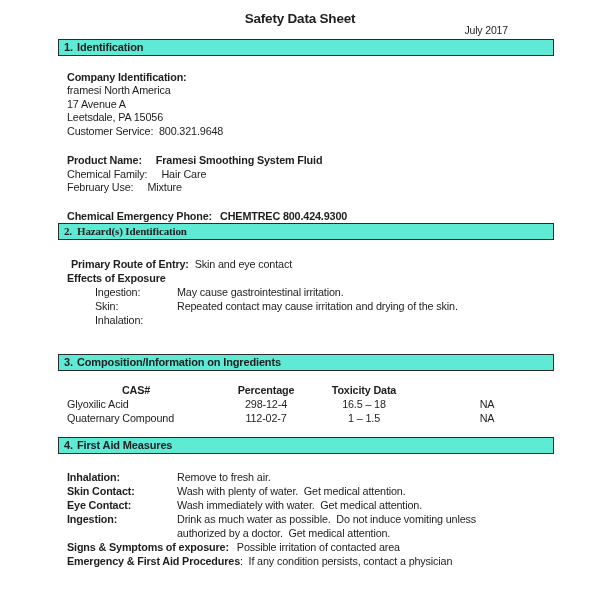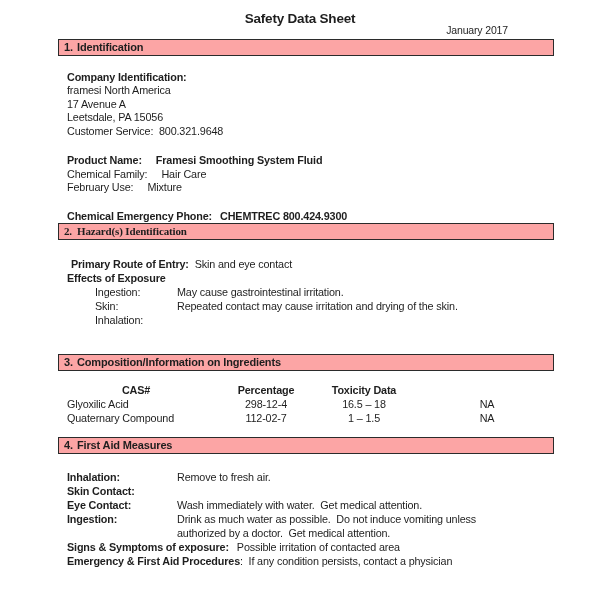--- a/index.html
+++ b/index.html
@@ -12,21 +12,21 @@
   .title{
     margin-top:11px;text-align:center;font-weight:700;
     font-size:13.5px;line-height:15px;letter-spacing:-0.2px;
   }
   .date-row{
     margin-top:-2px;text-align:right;padding-right:92px;
     font-size:10.5px;line-height:12px;
   }
   .bar{
     margin-left:58px;width:489px;height:15px;line-height:15px;
-    background:#fca5a5;border:1.5px solid #2b2b2b;
+    background:#5eead4;border:1.5px solid #2b2b2b;
     font-weight:700;font-size:11px;padding-left:5px;box-sizing:content-box;
   }
   .bar .num{display:inline-block;min-width:13px;}
   .bar1{margin-top:3px;}
   .bar2{font-family:Liberation Serif, serif;}
   .bar3{margin-top:27px;}
   .bar4{margin-top:12px;}
   .content{margin-left:67px;font-size:10.8px;}
   .b{font-weight:700;}
   .t,.b{white-space:pre-wrap;}
@@ -45,21 +45,21 @@
   .fa-block{margin-top:16px;line-height:14px;}
   .fa-row{display:grid;grid-template-columns:110px 1fr;}
   .full-line{line-height:14px;}
 </style>
 </head>
 <body>
 
 <div class="page">
 
   <div class="title">Safety Data Sheet</div>
-  <div class="date-row">January 2017</div>
+  <div class="date-row">July 2017</div>
 
   <div class="bar bar1">
     <span class="num">1.</span><span>Identification</span>
   </div>
 
   <div class="content company-block">
     <div class="b">Company Identification:</div>
     <div class="t">framesi North America</div>
     <div class="t">17 Avenue A</div>
     <div class="t">Leetsdale, PA 15056</div>
@@ -132,20 +132,21 @@
     <span class="num">4.</span><span>First Aid Measures</span>
   </div>
 
   <div class="content fa-block">
     <div class="fa-row">
       <span class="b">Inhalation:</span>
       <span class="t">Remove to fresh air.</span>
     </div>
     <div class="fa-row">
       <span class="b">Skin Contact:</span>
+      <span class="t">Wash with plenty of water.  Get medical attention.</span>
     </div>
     <div class="fa-row">
       <span class="b">Eye Contact:</span>
       <span class="t">Wash immediately with water.  Get medical attention.</span>
     </div>
     <div class="fa-row">
       <span class="b">Ingestion:</span>
       <span>
         <div class="t">Drink as much water as possible.  Do not induce vomiting unless</div>
         <div class="t">authorized by a doctor.  Get medical attention.</div>

